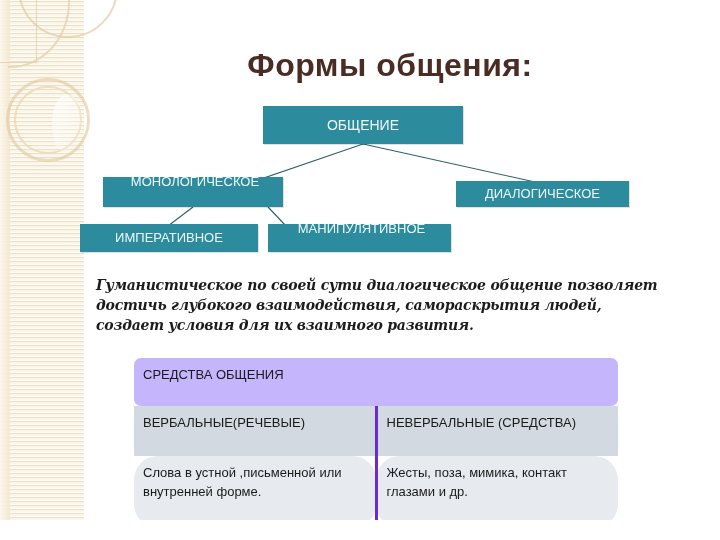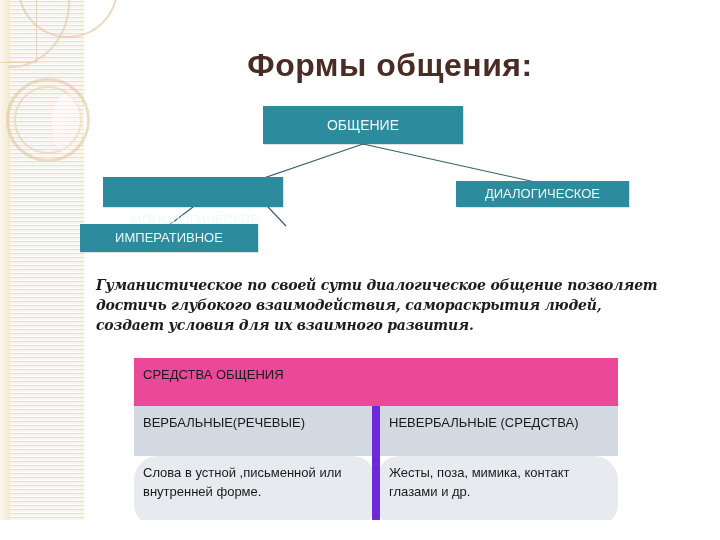--- a/index.html
+++ b/index.html
@@ -151,21 +151,20 @@
   .node .node-label {
     display: block;
     width: 100%;
   }
   
   .node.overflow .node-label {
     position: absolute;
     left: 2px;
     right: 2px;
     top: -3px;
-    margin-top: 38px;
   }
 
   #node-obshchenie {
     left: 263px;
     top: 106px;
     width: 200px;
     height: 38px;
     font-size: 14px;
   }
   #node-monologicheskoe {
@@ -222,40 +221,41 @@
     box-sizing: border-box;
     vertical-align: top;
     padding: 7px 9px;
     font-size: 13px;
     line-height: 19px;
     color: #1a1a1a;
     text-align: left;
     font-weight: normal;
   }
   #table-header-cell {
-    background: #ec4899;
+    background: #c4b5fd;
     color: #ffffff;
     font-weight: bold;
     font-size: 14px;
     text-align: center;
     height: 48px;
     vertical-align: middle;
     padding-left: 80px;
+    border-radius: 7px;
   }
   .row-a td {
     background: #d2d9e0;
     height: 50px;
   }
   .row-b td {
     background: #e7eaee;
     height: 72px;
     border-radius: 24px;
   }
   #means-table td.col-left {
-    border-right: 8px solid #6d28d9;
+    border-right: 3px solid #6d28d9;
     margin-left: 40px;
   }
 </style>
 </head>
 <body>
 
 <div id="slide">
 
   <div id="left-border">
     <div id="left-border-inner-strip"></div>
@@ -287,20 +287,23 @@
     </div>
 
     <div class="node" id="node-dialogicheskoe">
       <span class="node-label">ДИАЛОГИЧЕСКОЕ</span>
     </div>
 
     <div class="node" id="node-imperativnoe">
       <span class="node-label">ИМПЕРАТИВНОЕ</span>
     </div>
 
+    <div class="node overflow" id="node-manipulyativnoe">
+      <span class="node-label">МАНИПУЛЯТИВНОЕ</span>
+    </div>
   </div>
 
   <div id="body-paragraph">Гуманистическое по своей сути диалогическое общение позволяет достичь глубокого взаимодействия, самораскрытия людей, создает условия для их взаимного развития.</div>
 
   <table id="means-table">
     <thead>
       <tr>
         <th id="table-header-cell" colspan="2">СРЕДСТВА ОБЩЕНИЯ</th>
       </tr>
     </thead>

